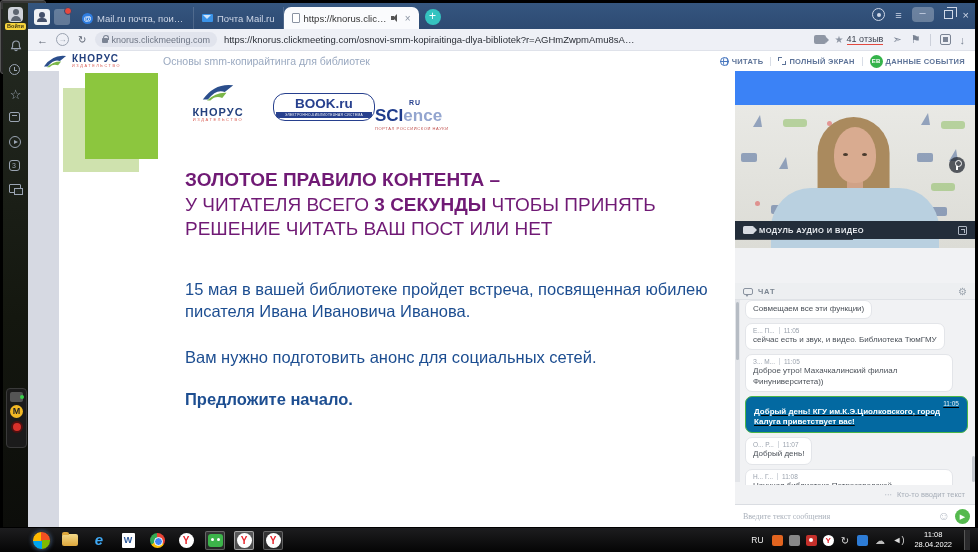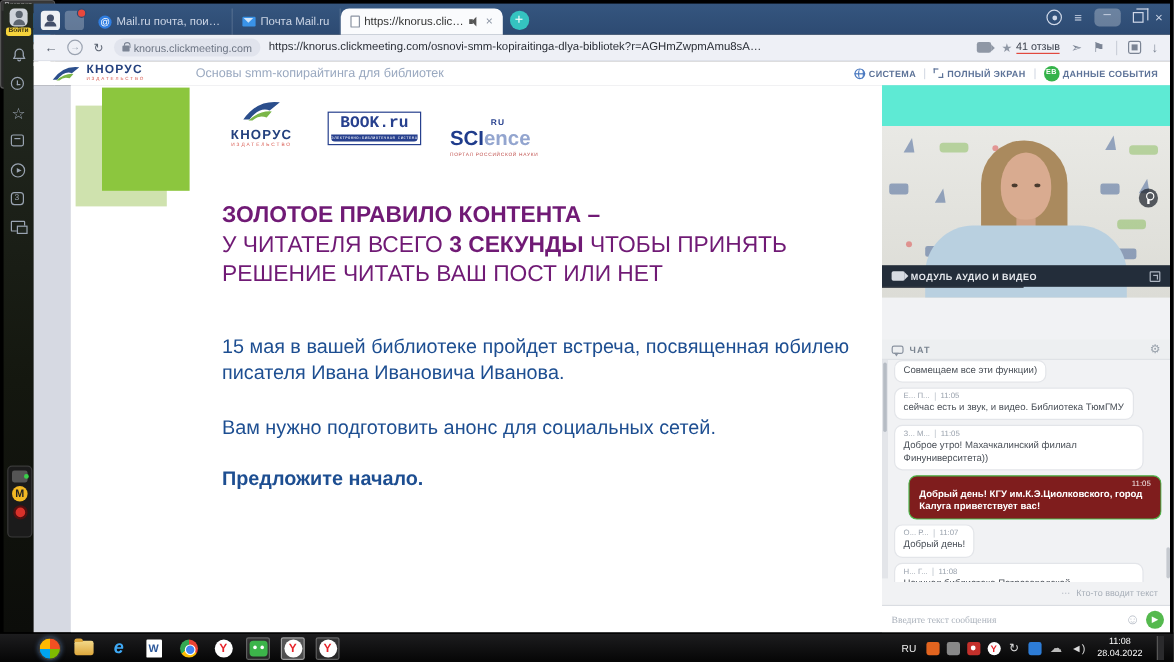--- a/index.html
+++ b/index.html
@@ -111,21 +111,21 @@
   .ev-av { width:13px; height:13px; border-radius:50%; background:#35b34a; color:#fff; font-size:6px; font-weight:bold; line-height:13px; text-align:center; flex:none; }
 
   
   #content { left:28px; right:3px; top:71px; bottom:25px; background:#d6d9e2; }
   #slide { position:absolute; left:31px; top:0; width:676px; bottom:0; background:#fff; overflow:hidden; }
   .grect-light { left:4px; top:17px; width:76px; height:84px; background:#cfe2ae; }
   .grect-dark { left:26px; top:2px; width:73px; height:86px; background:#8cc63e; }
   .logo-kn { left:118px; top:10px; width:82px; text-align:center; }
   .logo-kn .kn-name { font-size:11px; }
   .logo-kn .kn-sub { font-size:4px; }
-  .logo-book { left:214px; top:22px; width:78px; border:1.6px solid #27408e; border-radius:0; text-align:center; padding:2px 0 0;font-family:Liberation Mono, monospace; }
+  .logo-book { left:214px; top:22px; width:102px; border:1.6px solid #27408e; border-radius:12px; text-align:center; padding:2px 0 0; }
   .logo-book .bk { color:#27408e; font-weight:bold; font-size:13.5px; line-height:15px; }
   .logo-book .bk-sub { display:block; background:#27408e; color:#fff; font-size:3.2px; letter-spacing:.4px; border-radius:0 0 3px 3px; margin:1px 2px 2px; padding:1px 0; }
   .logo-sci { left:316px; top:28px; width:90px; }
   .logo-sci .ru { color:#27408e; font-weight:bold; font-size:7px; letter-spacing:1px; margin-left:34px; }
   .logo-sci .sci { color:#1f3c8c; font-weight:bold; font-size:17px; line-height:16px; }
   .logo-sci .ence { color:#93a5cf; font-weight:bold; font-size:17px; }
   .logo-sci .sci-sub { color:#c0504d; font-size:4px; letter-spacing:.6px; }
   #heading { left:126px; top:97px; width:500px; color:#701a75; font-size:19px; line-height:1.3; }
   #heading .h1 { font-weight:bold; }
   #heading b { font-weight:bold; }
@@ -135,21 +135,21 @@
   #p3 { top:318px; font-weight:bold; }
   #slide-footer { left:0; right:0; bottom:0; height:27px; background:#2d6cb4; display:flex; align-items:center; gap:26px; padding-left:24px; color:#fff; font-weight:bold; font-size:12.5px; }
   .sf-item { display:flex; align-items:center; gap:6px; }
   .globe-w { width:11px; height:11px; border:1.2px solid #fff; border-radius:50%; position:relative; flex:none; }
   .globe-w:before { content:""; position:absolute; left:2.8px; top:-1px; width:3px; height:11px; border:1px solid #fff; border-radius:50%; border-top:none; border-bottom:none; }
   .globe-w:after { content:""; position:absolute; left:-1px; top:4.3px; width:11px; height:1px; background:#fff; }
   .env-w { color:#fff; font-size:11px; }
 
   
   #rpanel { position:absolute; right:0; top:0; width:240px; bottom:0; background:#f1f2f4; }
-  #video-module { position:absolute; left:0; right:0; top:0; height:168px; background:#5eead4; }
+  #video-module { position:absolute; left:0; right:0; top:0; height:168px; background:#3b82f6; }
   #video-img { position:absolute; left:0; right:0; top:34px; height:143px; background:linear-gradient(180deg,#e9e9e5,#dcdcd6); overflow:hidden; }
   .bd { position:absolute; opacity:.45; }
   .bd-sail { width:0; height:0; border-left:7px solid transparent; border-right:2px solid transparent; border-bottom:12px solid #2b4e8c; }
   .bd-pill { width:24px; height:8px; background:#7ab648; border-radius:3px; }
   .bd-sci { width:16px; height:9px; background:#2b4e8c; border-radius:2px; }
   .bd-heart { width:5px; height:5px; background:#d33; border-radius:50%; }
   .hair { position:absolute; left:50%; top:12px; transform:translateX(-52%); width:72px; height:96px; background:#aa8a5e; border-radius:36px 36px 22px 22px; }
   .face { position:absolute; left:50%; top:22px; transform:translateX(-50%); width:42px; height:56px; background:#d9ab90; border-radius:50% 50% 46% 46%; }
   .eye { position:absolute; top:26px; width:5px; height:3px; background:#4a3b2e; border-radius:50%; }
   .shirt { position:absolute; left:50%; bottom:-6px; transform:translateX(-50%); width:168px; height:66px; background:#b9d0e0; border-radius:40px 40px 0 0; }
@@ -172,21 +172,21 @@
   .ch-bubble:after { content:""; position:absolute; left:1px; bottom:-3px; border-left:2px solid transparent; border-right:2px solid transparent; border-top:3px solid #8a93a0; }
   #chat-header span { color:#7a8490; font-size:7.5px; font-weight:bold; letter-spacing:.8px; }
   .gear { margin-left:auto; color:#9aa3ad; font-size:10px; }
   #chat-scroll { position:absolute; left:0; top:17px; width:5px; bottom:45px; background:#e3e5e9; }
   #chat-scroll .handle { position:absolute; left:1px; top:2px; width:3px; height:58px; background:#b6bcc4; border-radius:2px; }
   #chat-list { position:absolute; left:10px; right:7px; top:17px; bottom:42px; overflow:hidden; display:flex; flex-direction:column; gap:4px; padding-top:2px; }
   .msg { background:#fff; border:1px solid #e3e5e9; border-radius:7px; padding:3px 7px 4px; max-width:208px; align-self:flex-start; }
   .msg .mhead { display:flex; align-items:center; gap:4px; font-size:6.5px; color:#9aa2ad; margin-bottom:1px; }
   .msg .mtime { border-left:1px solid #d5d9de; padding-left:4px; }
   .msg .mtext { font-size:8px; color:#4a5058; line-height:1.28; }
-  .msg.own { background:#7f1d1d; border-color:#4cb648; align-self:stretch; max-width:none; margin-left:12px; padding:3px 8px 5px; position:relative; }
+  .msg.own { background:#0369a1; border-color:#4cb648; align-self:stretch; max-width:none; padding:3px 8px 5px; position:relative;text-decoration:underline; }
   .msg.own .mtime-own { text-align:right; font-size:6.5px; color:rgba(255,255,255,.9); }
   .msg.own .mtext { color:#fff; font-weight:bold; font-size:8px; }
   #typing { position:absolute; right:10px; bottom:28px; display:flex; align-items:center; gap:4px; color:#a7aeb8; font-size:7.5px; }
   #typing .dots { letter-spacing:1px; }
   #chat-input-row { position:absolute; left:0; right:0; bottom:0; height:23px; background:#fff; border-top:1px solid #dadde2; display:flex; align-items:center; padding:0 5px 0 8px; }
   #chat-input { border:none; outline:none; flex:1; font-size:8px; color:#555; font-family:Liberation Serif, serif; }
   #chat-input::placeholder { color:#aab1bb; }
   .smiley { color:#b6bcc6; font-size:12px; margin-right:5px; }
   .send-btn { width:15px; height:15px; border-radius:50%; background:#55b94e; color:#fff; font-size:7px; line-height:15px; text-align:center; }
   #chat-right-scroll { position:absolute; right:0; bottom:45px; width:3px; height:26px; background:#c5c9cf; border-radius:2px; }
@@ -330,21 +330,21 @@
         </svg>
       <div class="kn-texts">
         <div class="kn-name">КНОРУС</div>
         <div class="kn-sub">ИЗДАТЕЛЬСТВО</div>
       </div>
     </div>
     <div id="wb-title">Основы smm-копирайтинга для библиотек</div>
     <div id="wb-right">
       <div class="wb-link">
           <div class="globe"></div>
-          <span>СИСТЕМА</span>
+          <span>ЧИТАТЬ</span>
         </div>
       <div class="hdr-sep"></div>
       <div class="wb-link">
           <div class="fs-ic"></div>
           <span>ПОЛНЫЙ ЭКРАН</span>
         </div>
       <div class="hdr-sep"></div>
       <div class="wb-link">
           <div class="ev-av">ЕВ</div>
           <span>ДАННЫЕ СОБЫТИЯ</span>

